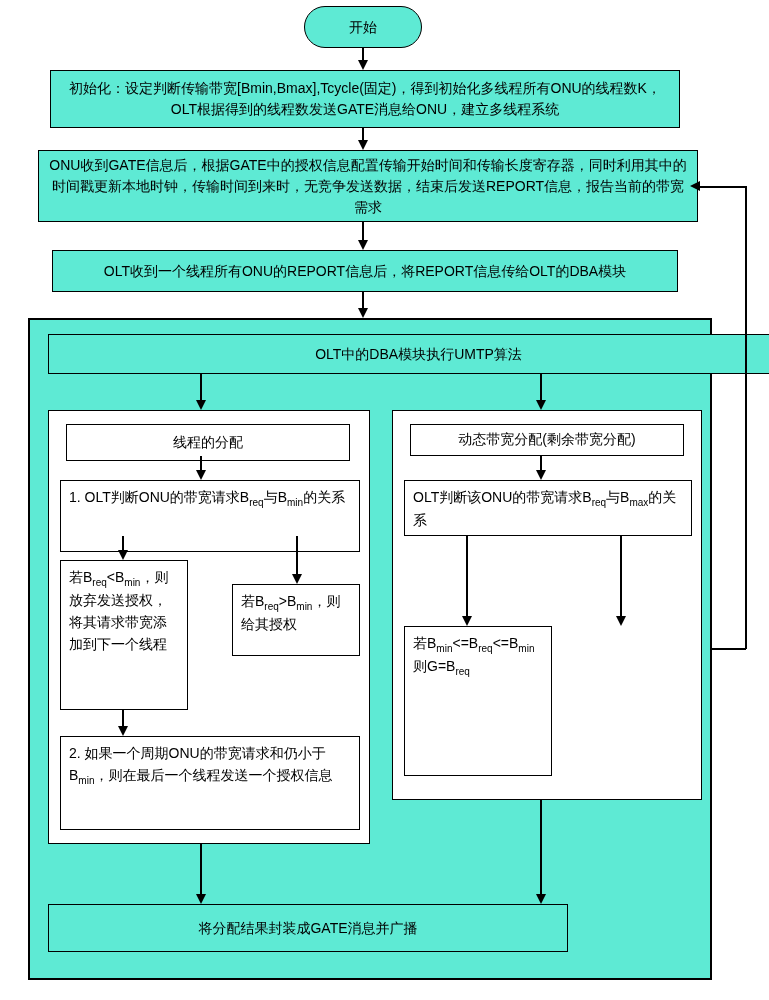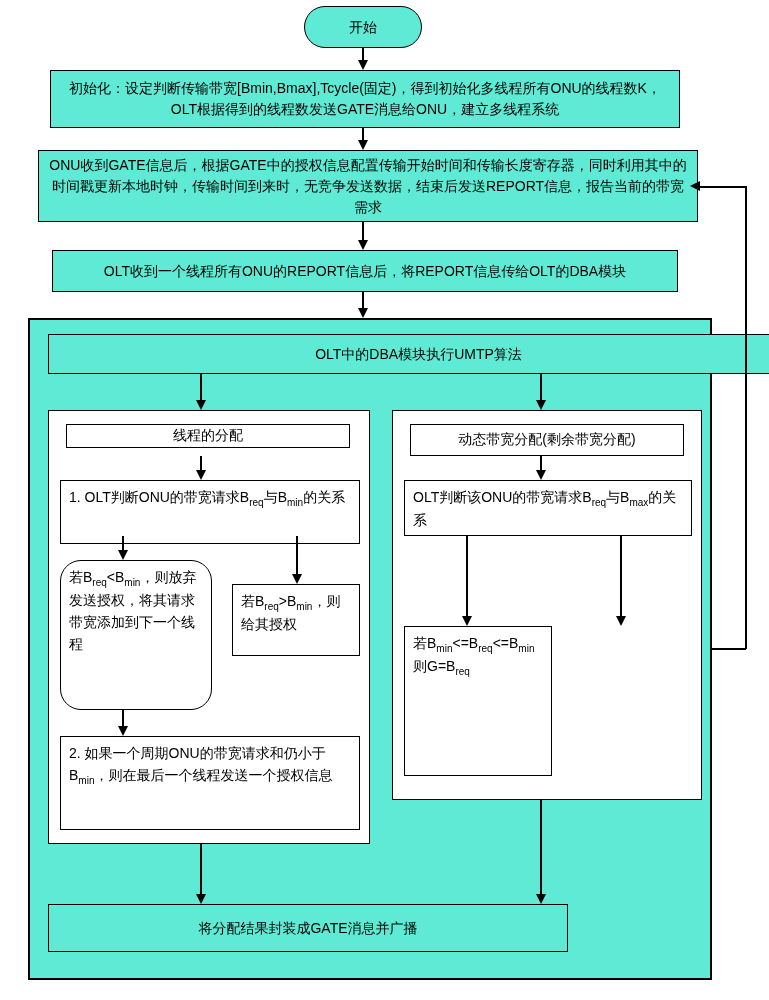--- a/index.html
+++ b/index.html
@@ -111,37 +111,37 @@
   <div class="node" style="left:48px; top:334px; width:741px; height:40px;">
     <span>OLT中的DBA模块执行UMTP算法</span>
   </div>
 
   <div class="line vline" style="left:200px; top:374px; height:34px;"></div>
   <div class="arrow-down" style="left:195.5px; top:400px;"></div>
   <div class="line vline" style="left:540px; top:374px; height:34px;"></div>
   <div class="arrow-down" style="left:535.5px; top:400px;"></div>
 
   <div class="panel" style="left:48px; top:410px; width:322px; height:434px;"></div>
-  <div class="panel-title" style="left:66px; top:424px; width:284px; height:24px;">
+  <div class="panel-title" style="left:66px; top:424px; width:284px; height:37px;">
     <span>线程的分配</span>
   </div>
 
   <div class="line vline" style="left:200px; top:456px; height:20px;"></div>
   <div class="arrow-down" style="left:195.5px; top:470px;"></div>
 
-  <div class="inner" style="left:60px; top:480px; width:300px; height:64px;">
+  <div class="inner" style="left:60px; top:480px; width:300px; height:72px;">
     <span>1. OLT判断ONU的带宽请求B<sub>req</sub>与B<sub>min</sub>的关系</span>
   </div>
 
   <div class="line vline" style="left:122px; top:536px; height:20px;"></div>
   <div class="arrow-down" style="left:117.5px; top:550px;"></div>
   <div class="line vline" style="left:296px; top:536px; height:44px;"></div>
   <div class="arrow-down" style="left:291.5px; top:574px;"></div>
 
-  <div class="inner" style="left:60px; top:560px; width:152px; height:150px;border-radius:21px;">
+  <div class="inner" style="left:60px; top:560px; width:128px; height:150px;">
     <span>若B<sub>req</sub>&lt;B<sub>min</sub>，则放弃发送授权，将其请求带宽添加到下一个线程</span>
   </div>
   <div class="inner" style="left:232px; top:584px; width:128px; height:72px;">
     <span>若B<sub>req</sub>&gt;B<sub>min</sub>，则给其授权</span>
   </div>
 
   <div class="line vline" style="left:122px; top:710px; height:22px;"></div>
   <div class="arrow-down" style="left:117.5px; top:726px;"></div>
 
   <div class="inner" style="left:60px; top:736px; width:300px; height:94px;">

